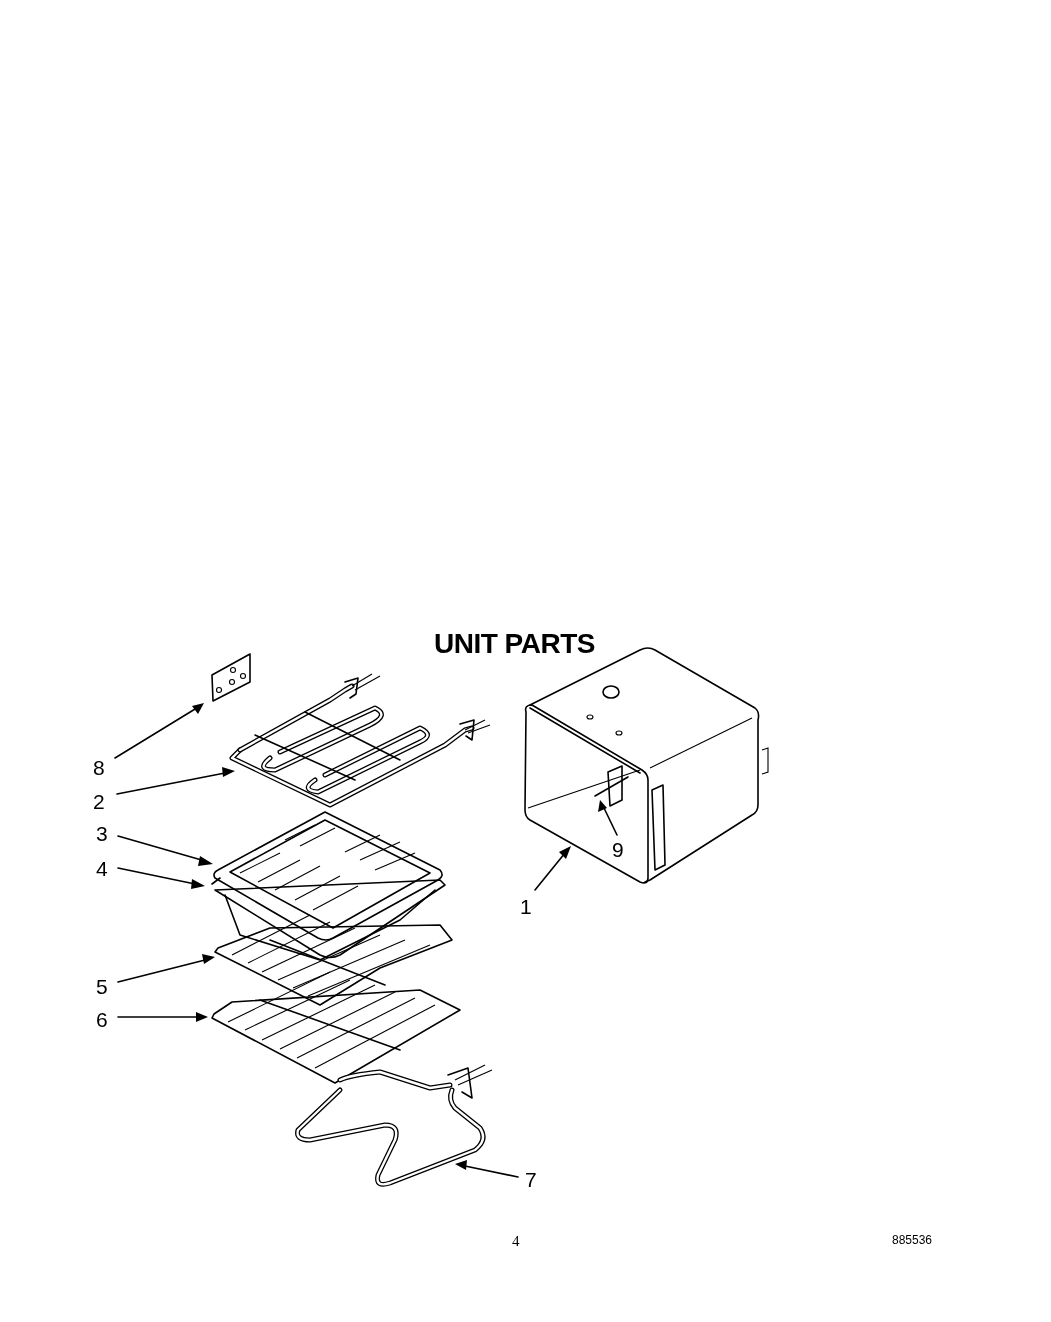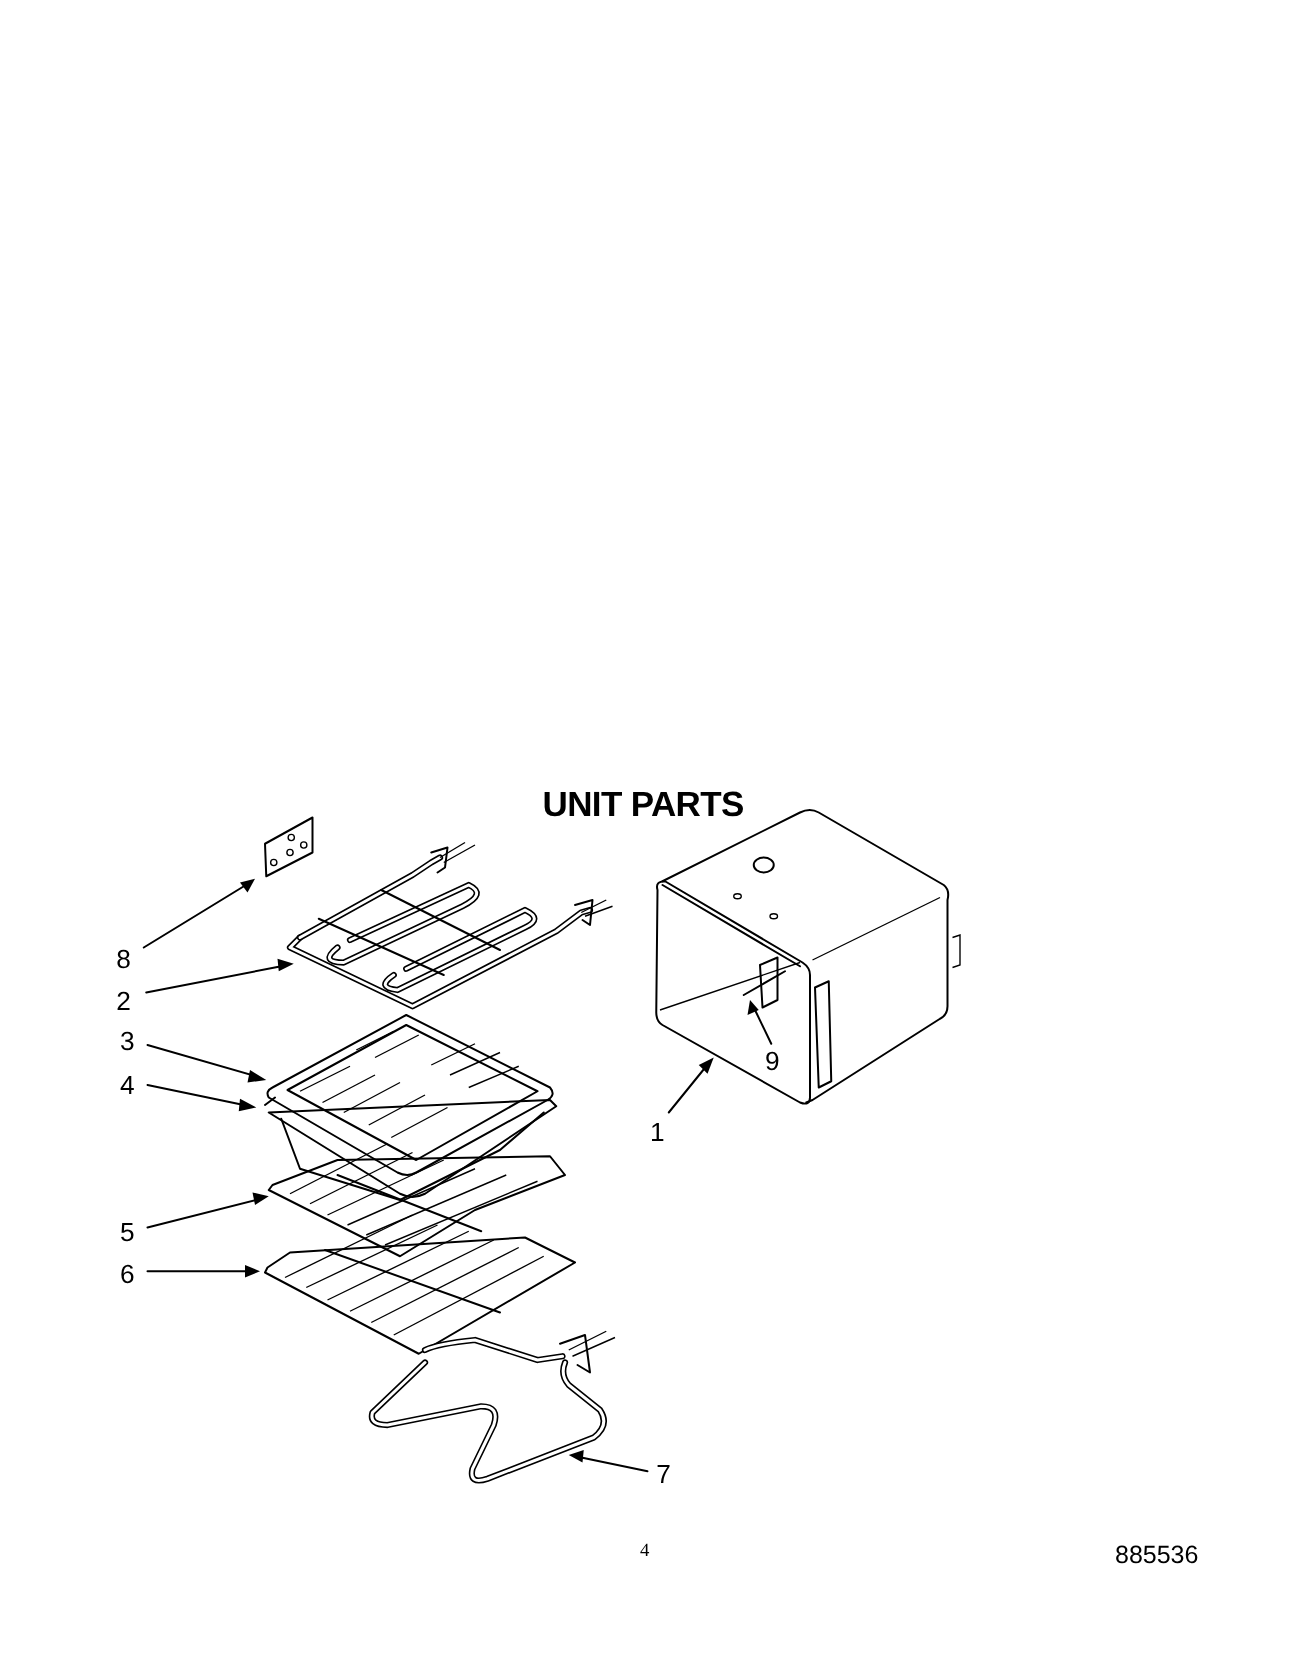--- a/index.html
+++ b/index.html
@@ -2,21 +2,21 @@
 <html><head>
   <meta charset="utf-8">
   <style>
     html, body { margin: 0; padding: 0; background: #ffffff; }
     body { width: 1051px; height: 1322px; position: relative; overflow: hidden;
            font-family: "Liberation Sans", sans-serif; color: #000; }
     .title { position: absolute; left: 434px; top: 628px; font-size: 28px; font-weight: bold;
              letter-spacing: -0.5px; font-family: "Liberation Sans", sans-serif; text-align: center; }
     .callout { position: absolute; font-size: 21px; font-family: "Liberation Sans", sans-serif; }
     .page-num { position: absolute; left: 512px; top: 1233px; font-size: 15px; font-family: "Liberation Serif", serif; }
-    .doc-num { position: absolute; left: 892px; top: 1233px; font-size: 20px; font-family: "Liberation Sans", sans-serif; }
+    .doc-num { position: absolute; left: 892px; top: 1233px; font-size: 12px; font-family: "Liberation Sans", sans-serif; }
     svg.art { position: absolute; left: 0; top: 0; }
     .ln { fill: none; stroke: #000; stroke-width: 1.6; stroke-linejoin: round; stroke-linecap: round; }
     .thin { fill: none; stroke: #000; stroke-width: 1.1; }
     .tube { fill: none; stroke: #000; stroke-width: 5; stroke-linejoin: round; stroke-linecap: round; }
     .tube-in { fill: none; stroke: #fff; stroke-width: 2.4; stroke-linejoin: round; stroke-linecap: round; }
   </style>
 </head>
 <body>
 
 <svg class="art" width="1051" height="1322" viewBox="0 0 1051 1322">

